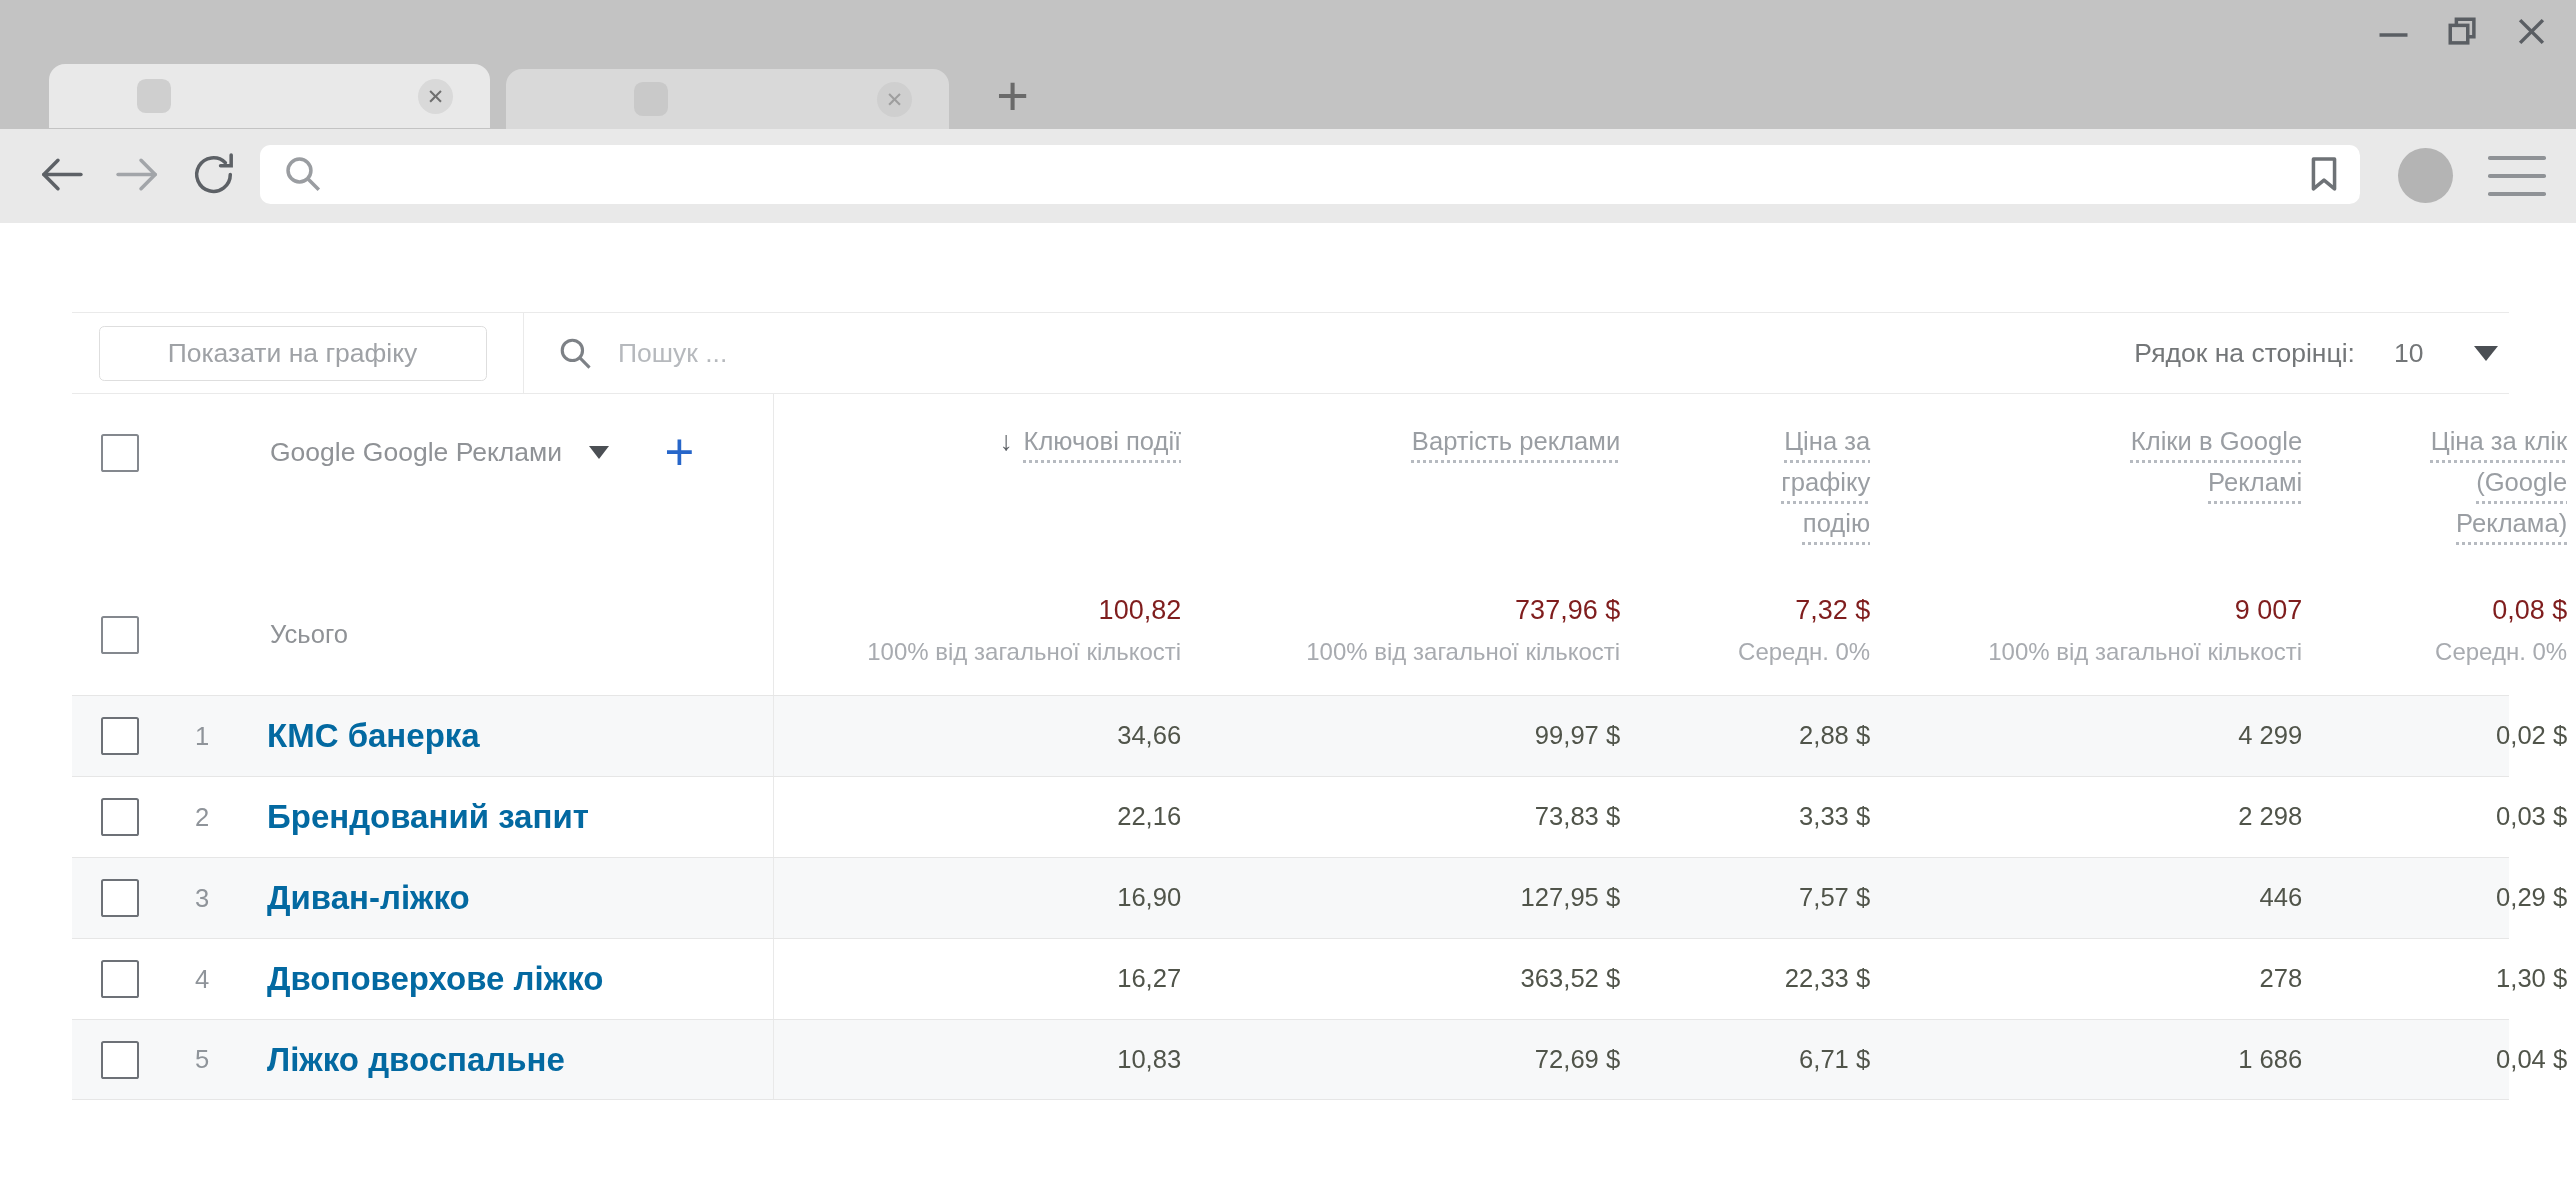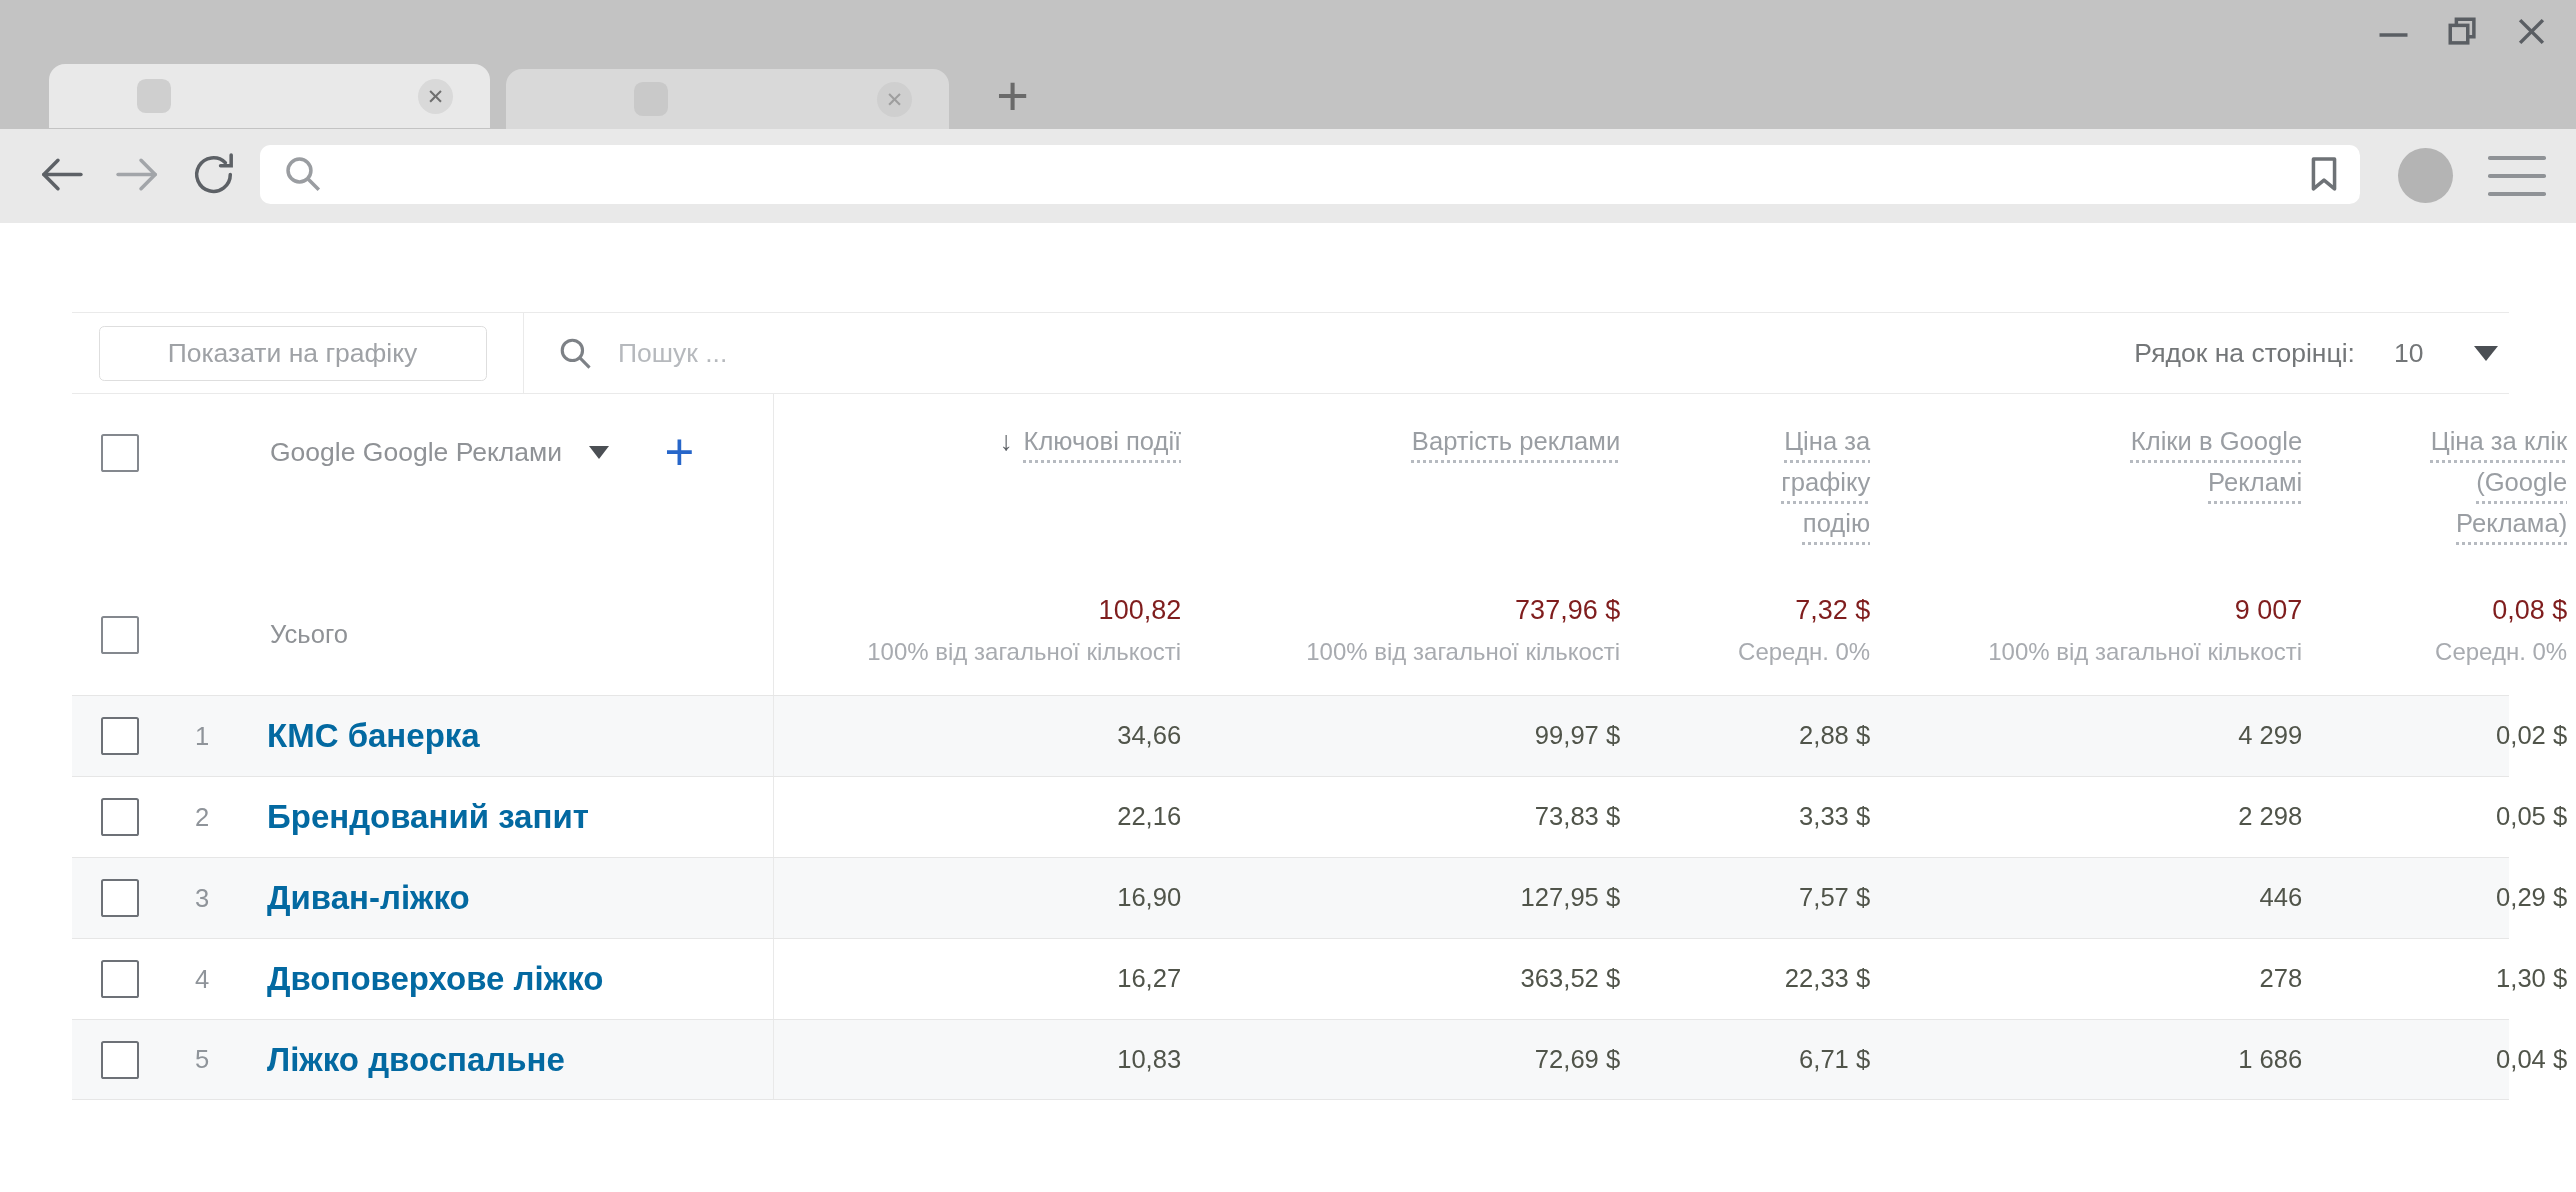--- a/index.html
+++ b/index.html
@@ -277,21 +277,21 @@
         <div class="tgrid row">
           <div class="cell-divider row-first">
             <span class="checkbox"></span>
             <span class="row-num">2</span>
             <span class="row-name">Брендований запит</span>
           </div>
           <div class="num-cell">22,16</div>
           <div class="num-cell">73,83 $</div>
           <div class="num-cell">3,33 $</div>
           <div class="num-cell">2 298</div>
-          <div class="num-cell">0,05 $</div>
+          <div class="num-cell">0,03 $</div>
         </div>
 
         <div class="tgrid row">
           <div class="cell-divider row-first">
             <span class="checkbox"></span>
             <span class="row-num">3</span>
             <span class="row-name">Диван-ліжко</span>
           </div>
           <div class="num-cell">16,90</div>
           <div class="num-cell">127,95 $</div>

